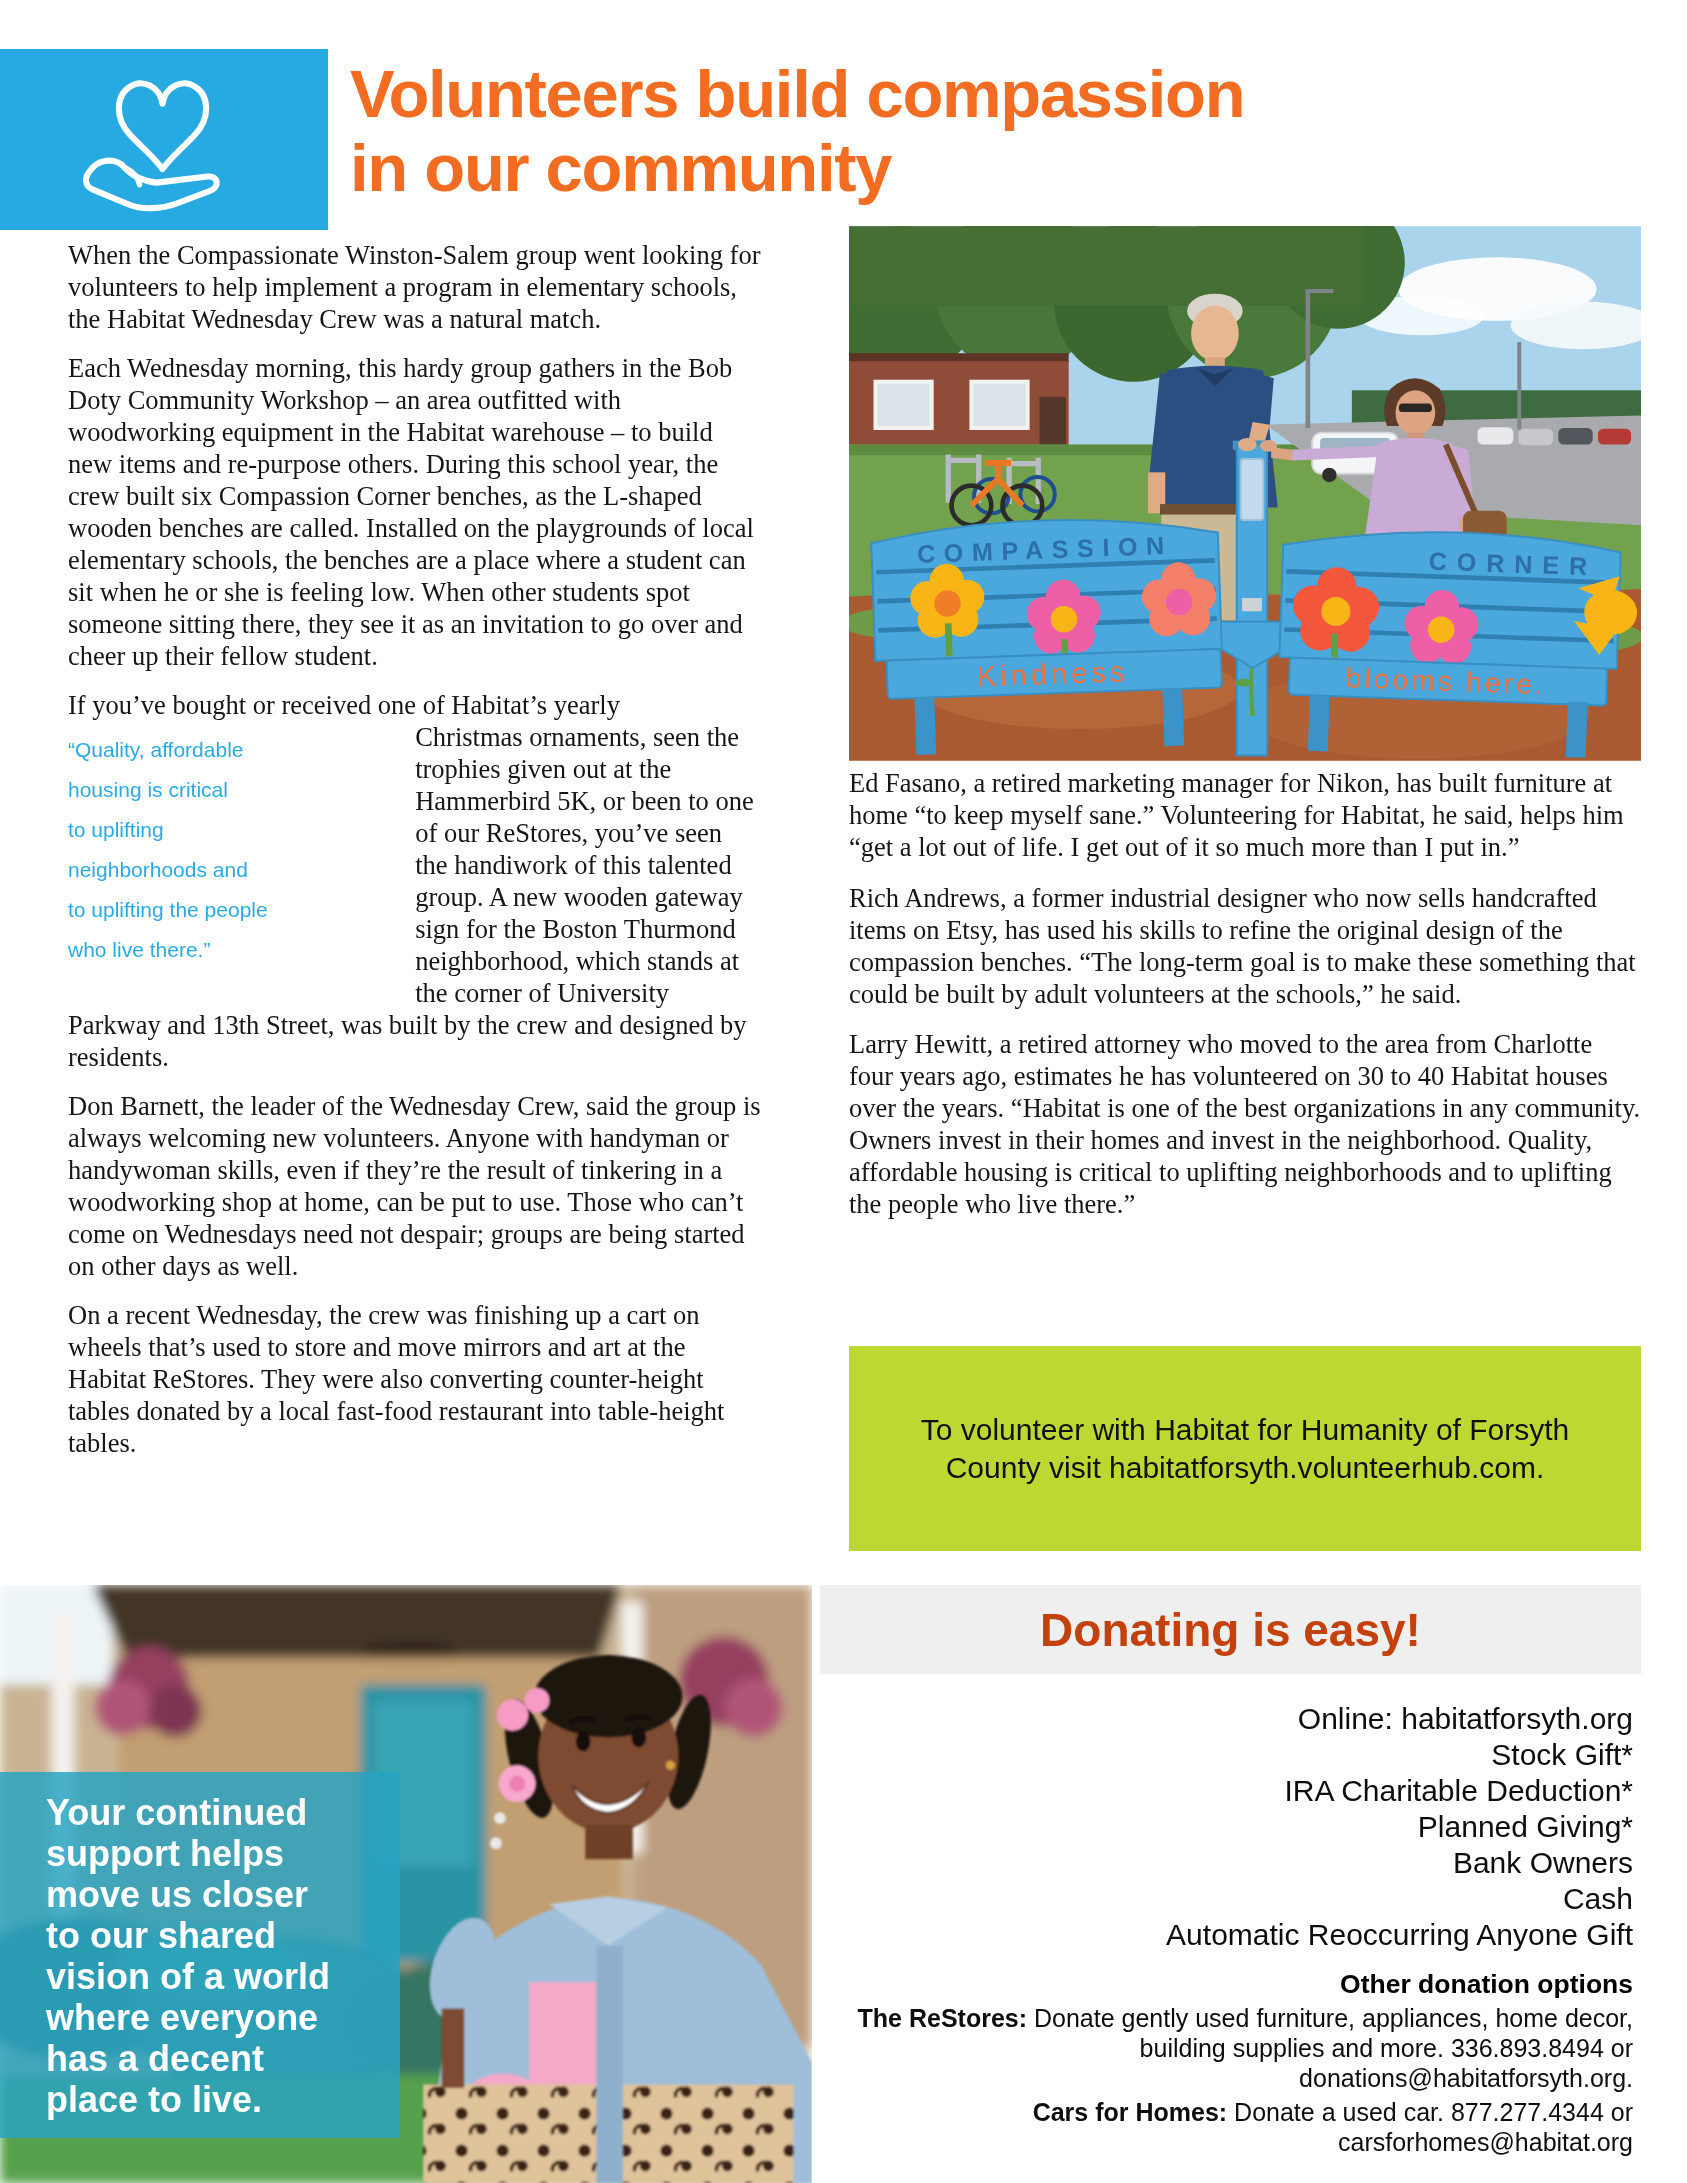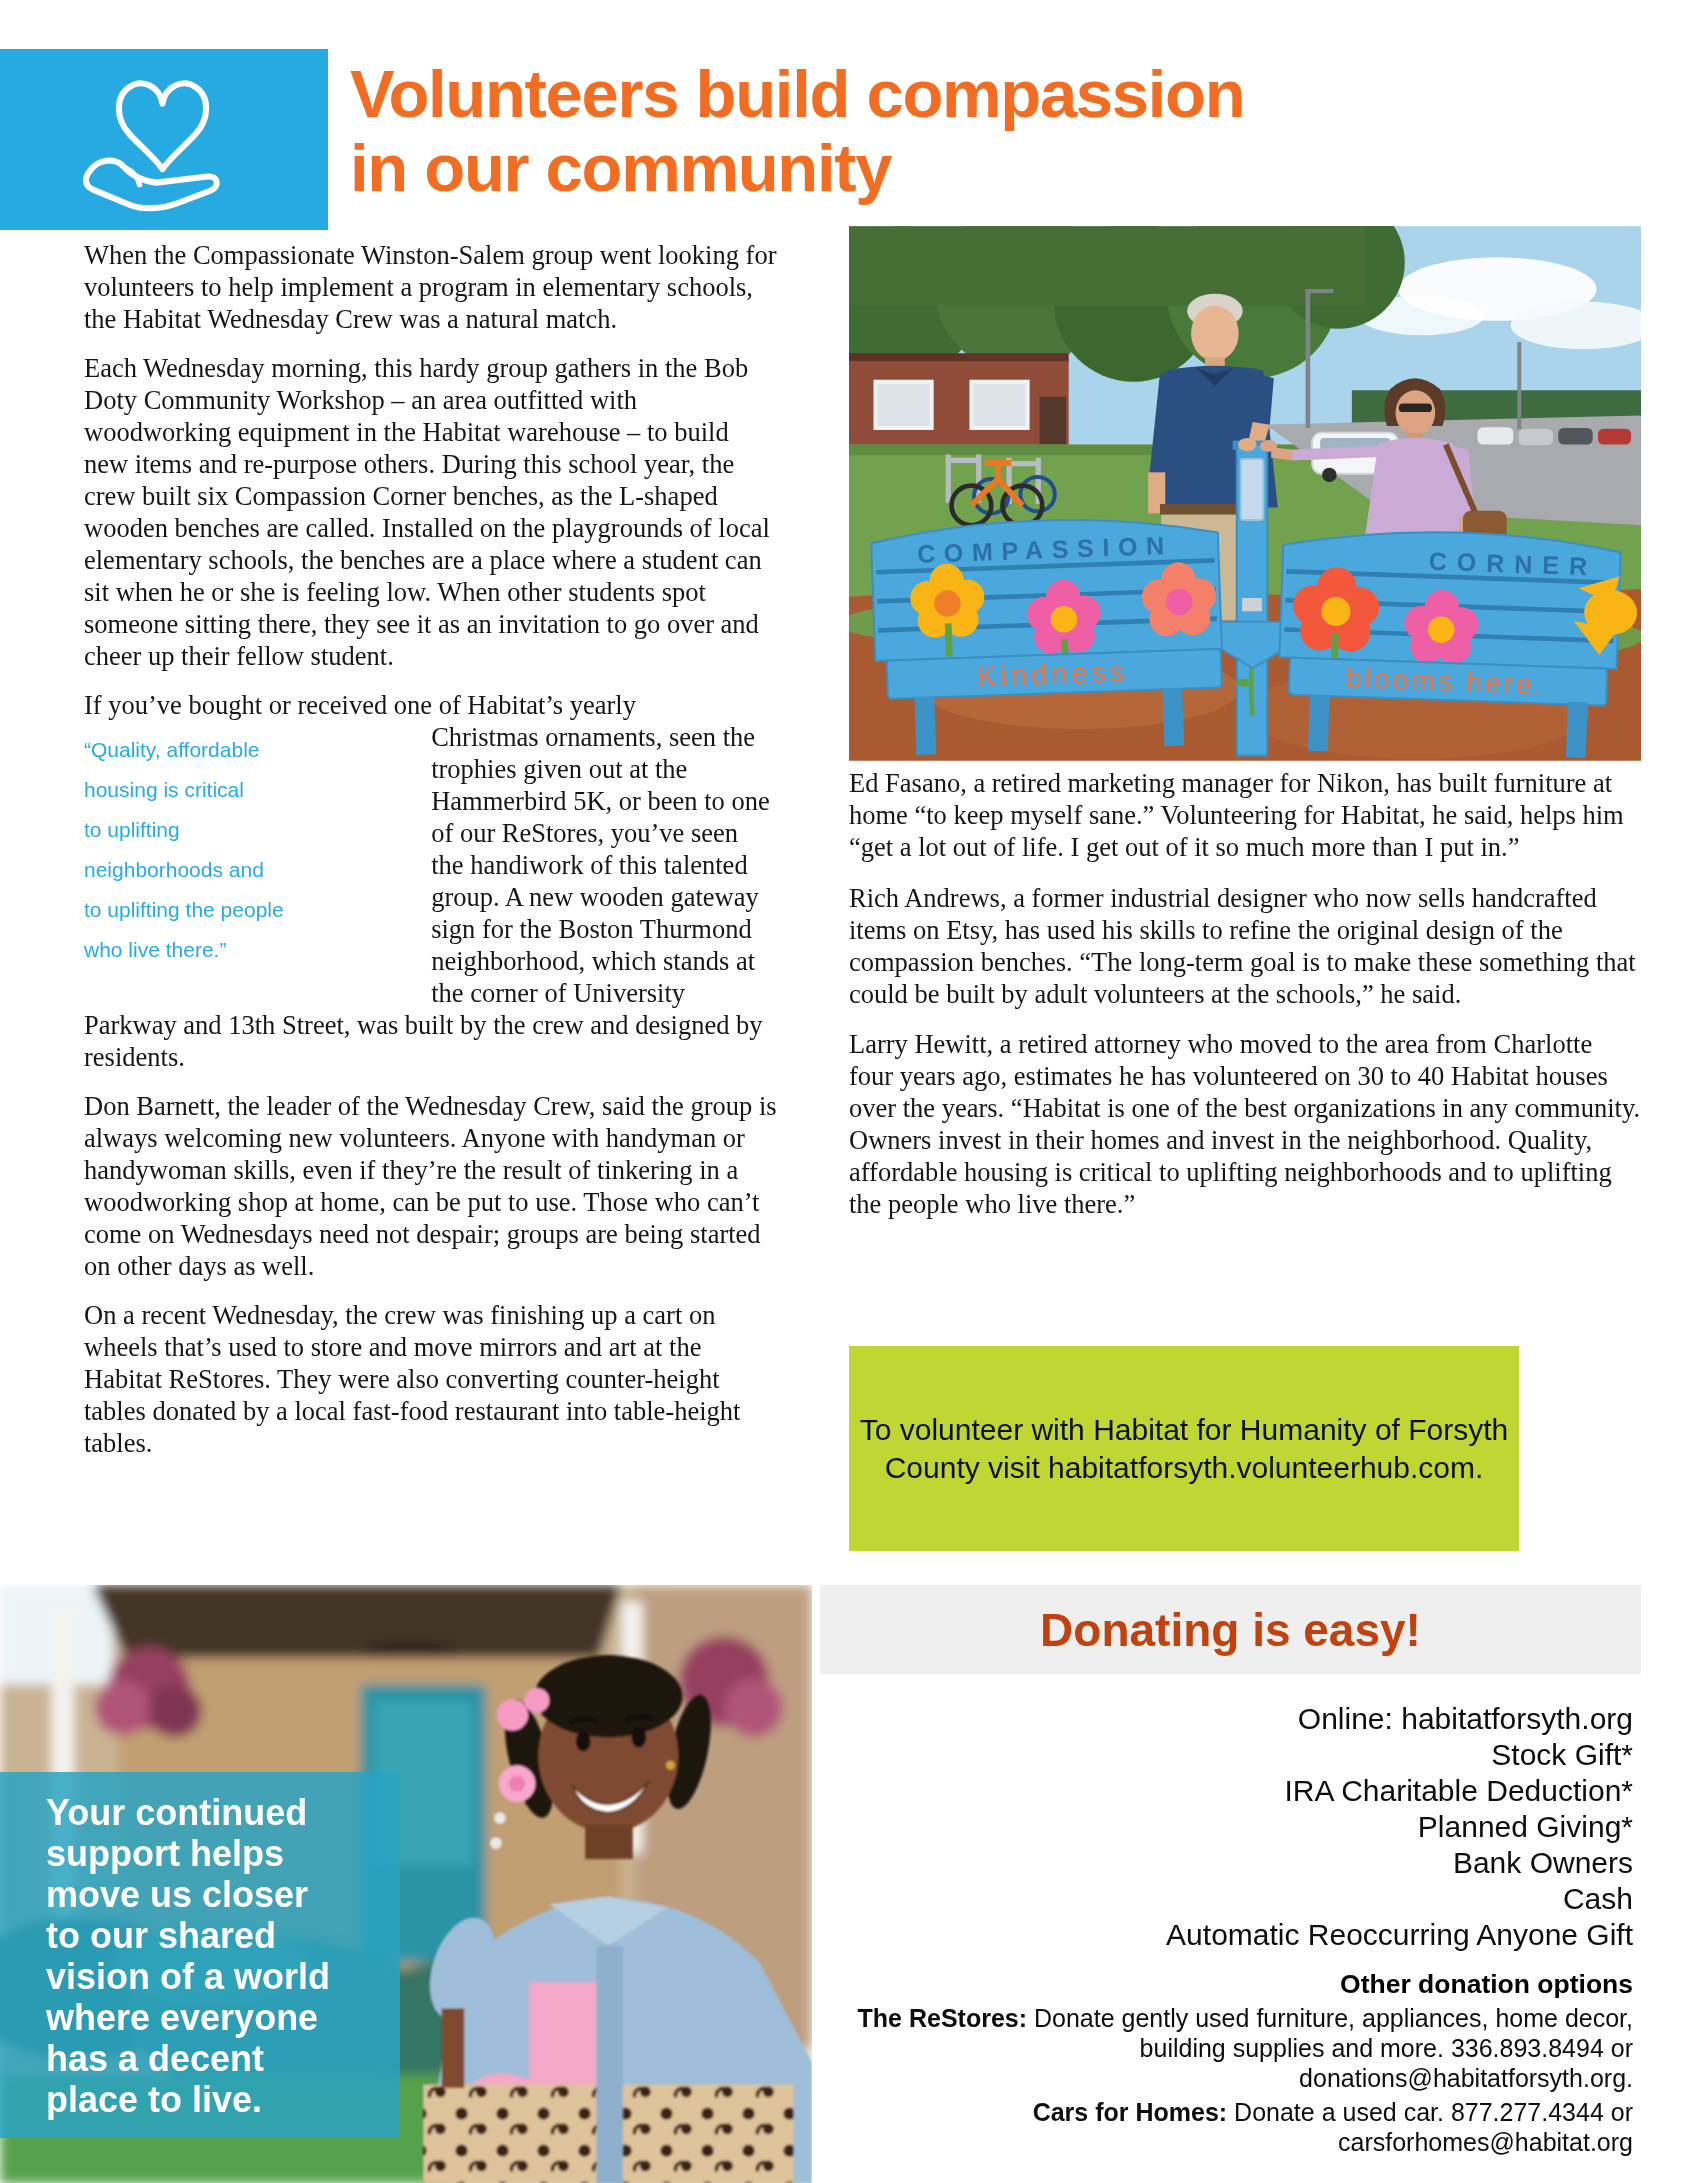--- a/index.html
+++ b/index.html
@@ -6,35 +6,35 @@
   .page{position:relative;width:1687px;height:2183px;background:#ffffff;overflow:hidden;
         font-family:"Liberation Serif", serif;color:#161616;}
 
   
   .icon-box{position:absolute;left:0;top:49px;width:328px;height:181px;background:#27AAE1;}
   .icon-box svg{position:absolute;left:60px;top:13.2px;}
   .title{position:absolute;left:350px;top:57px;font-family:"Liberation Sans",sans-serif;
          font-weight:bold;font-size:67px;line-height:74px;color:#F26D21;letter-spacing:-1.3px;}
 
   
-  .col-left{position:absolute;left:84px;top:239px;width:693px;font-size:26.5px;line-height:32px;}
+  .col-left{position:absolute;left:68px;top:239px;width:693px;font-size:26.5px;line-height:32px;}
   .col-left p{margin:0 0 17px 0;}
   .pull-quote{float:left;width:334px;margin:9.3px 13.2px 14.6px 0;
               font-family:Liberation Sans, sans-serif;font-size:21px;line-height:40px;
               color:#29ABE2;white-space:pre;}
   .col-right{position:absolute;left:849px;top:767px;width:792px;font-size:26.5px;line-height:32px;}
   .col-right p{margin:0 0 18.5px 0;}
 
   
   .photo-benches{position:absolute;left:849px;top:226px;width:792px;height:535px;overflow:hidden;}
   .photo-girl{position:absolute;left:0;top:1585px;width:812px;height:599px;overflow:hidden;}
 
   
-  .green-box{position:absolute;left:849px;top:1346px;width:670px;height:205px;background:#BFD732;
-             display:flex;align-items:center;text-align:center;}
+  .green-box{position:absolute;left:849px;top:1346px;width:792px;height:205px;background:#BFD732;
+             display:flex;align-items:center;justify-content:center;text-align:center;}
   .green-box span{display:block;width:718px;font-family:"Liberation Sans",sans-serif;
                   font-size:30px;line-height:38px;color:#101010;}
 
   
   .support-overlay{position:absolute;left:0;top:1772px;width:400px;height:366px;
                    background:rgba(41,163,194,0.84);}
   .support-overlay div{position:absolute;left:46px;top:20px;font-family:"Liberation Sans",sans-serif;
                    font-weight:bold;font-size:36px;line-height:41px;color:#ffffff;white-space:pre-line;}
 
   

